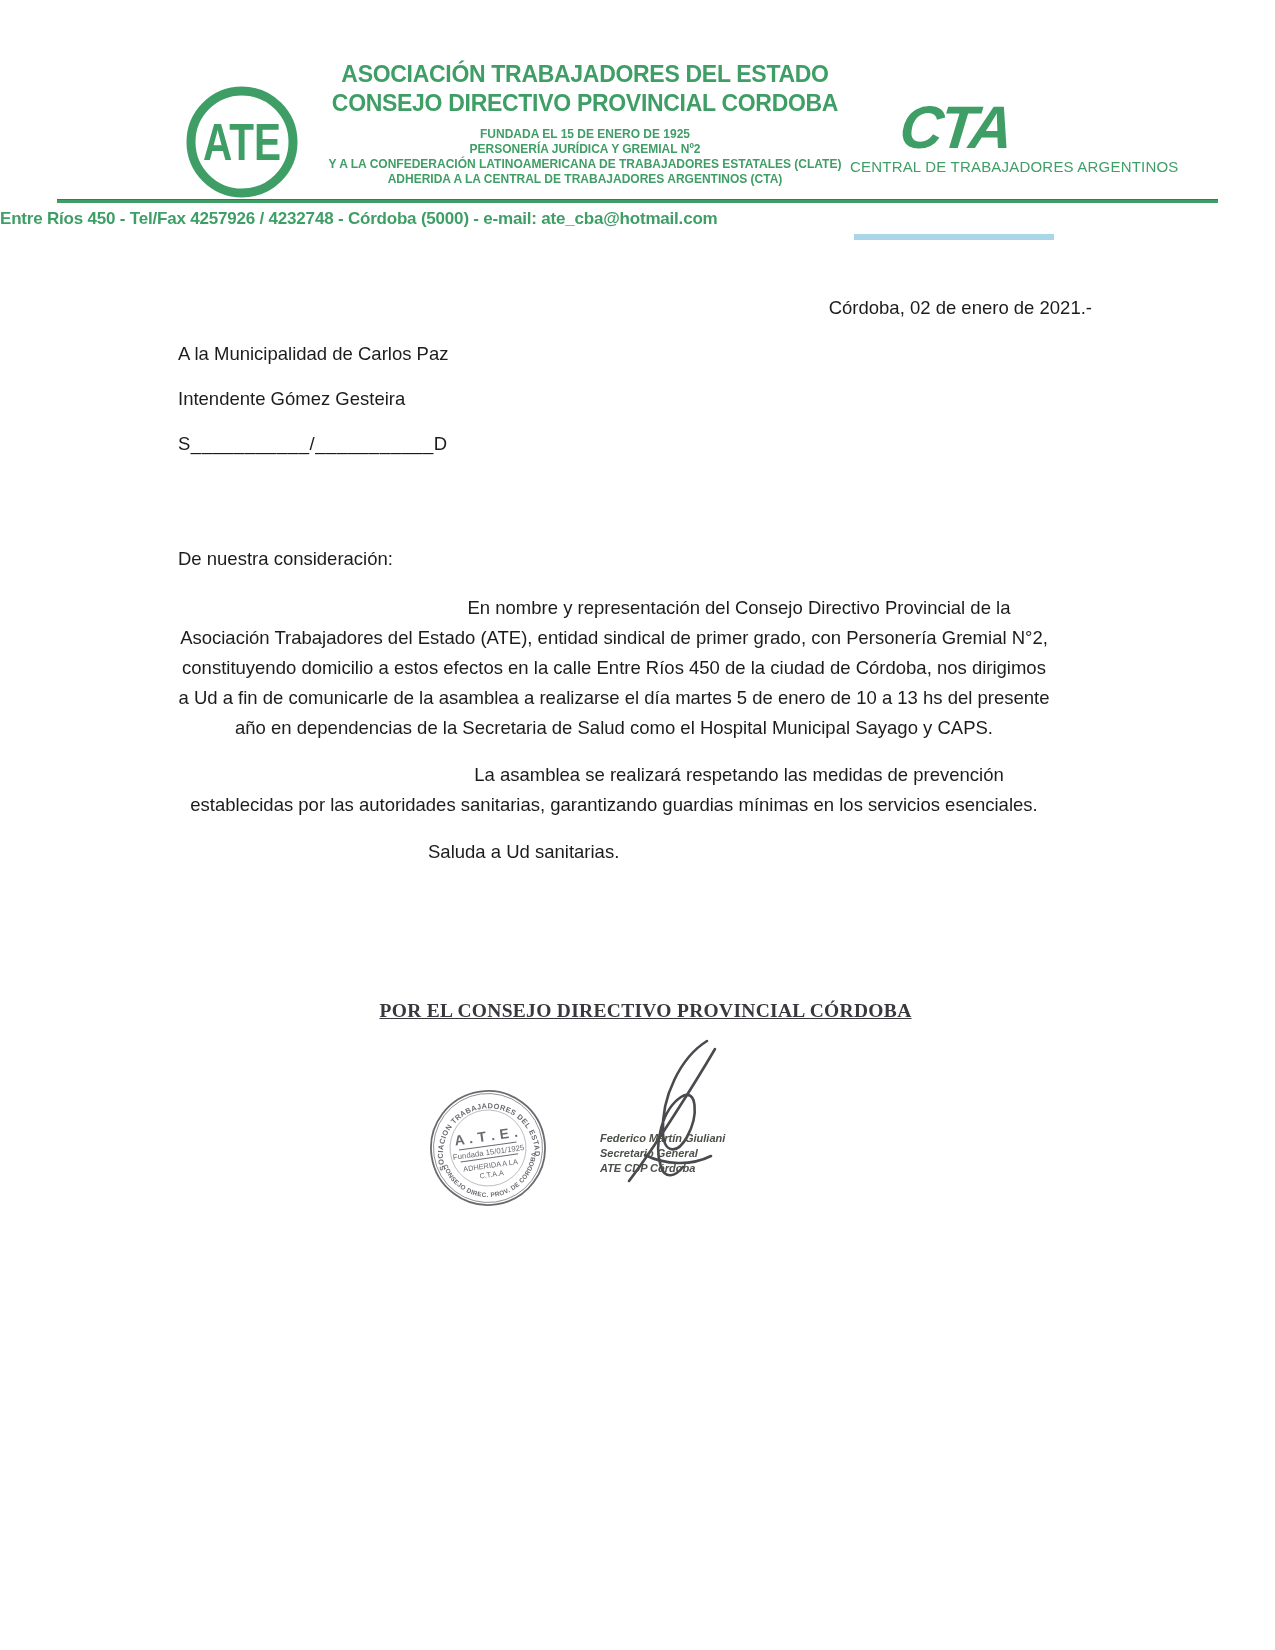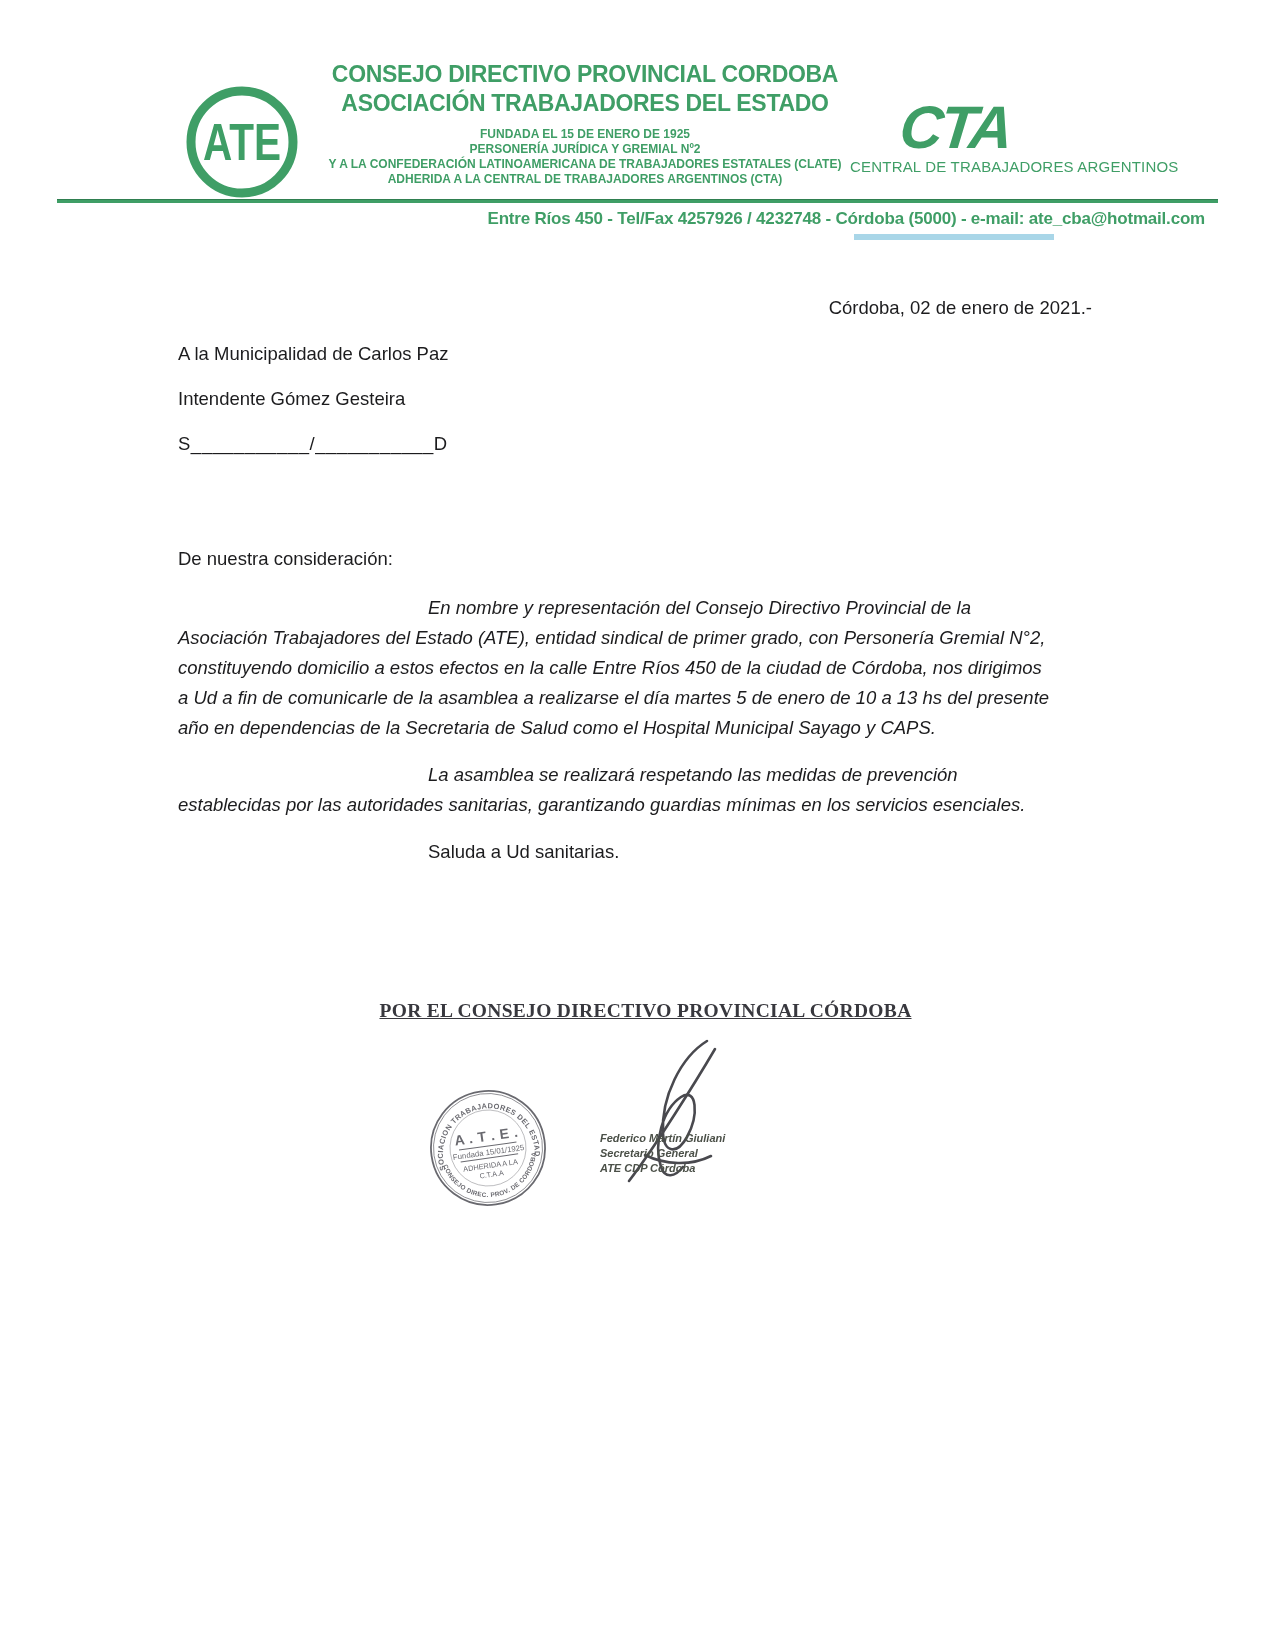--- a/index.html
+++ b/index.html
@@ -27,31 +27,31 @@
     position:relative;
     font-size:60px; font-weight:bold; font-style:italic;
     letter-spacing:-3px; line-height:56px; text-align:center;
     transform:skewX(-6deg);
   }
   .cta-stripe { position:absolute; left:4px; top:134px; width:200px; height:6px; background:#a9d6e8; }
   .cta-sub { margin-top:2px; font-size:15px; font-weight:normal; letter-spacing:0.2px; white-space:nowrap; text-align:center; }
   .head-rule { position:absolute; left:57px; top:199px; width:1161px; height:4px; background:#3f9e66; border-top:1px solid #2f7f50; }
   .address-line {
     position:absolute; left:0; top:209px; width:1205px;
-    text-align:right; color:#3f9e66;
-    font-size:17px; font-weight:bold; letter-spacing:-0.2px; white-space:nowrap;padding-left:45px;
+    text-align:left; color:#3f9e66;
+    font-size:17px; font-weight:bold; letter-spacing:-0.2px; white-space:nowrap;
   }
 
   
   .letter-body { position:absolute; left:178px; top:297px; width:872px; font-size:18.5px; line-height:30px; }
   .date-line { line-height:22px; text-align:right; margin-right:-42px; margin-bottom:24px; }
   .recipient  { line-height:22px; margin-bottom:23px; }
   .sd-line    { line-height:22px; letter-spacing:0.5px; margin-bottom:93px; }
   .salutation { line-height:22px; margin-bottom:23px; }
-  .para { text-indent:250px; text-align:left; margin-bottom:17px;font-style:italic; }
+  .para { text-indent:250px; text-align:center; margin-bottom:17px; }
   .closing { text-indent:250px; }
 
   
   .sig-heading {
     position:absolute; left:0; top:1000px; width:1262px;
     text-align:center;
     font-family:"Liberation Serif", serif;
     font-size:19.5px; font-weight:bold; letter-spacing:0.3px;
     color:#38383e;
     text-decoration:underline;
@@ -69,22 +69,22 @@
 <div class="page">
 
   <div class="ate-logo">
     <svg width="118" height="116" viewBox="0 0 118 116">
       <circle cx="59" cy="58" r="51" fill="none" stroke="#3f9e66" stroke-width="9"></circle>
       <text x="59" y="76" text-anchor="middle" font-family="Liberation Sans, sans-serif" font-weight="bold" font-size="52" fill="#3f9e66" textLength="78" lengthAdjust="spacingAndGlyphs">ATE</text>
     </svg>
   </div>
 
   <div class="head-center">
+    <div class="head-title">ASOCIACIÓN TRABAJADORES DEL ESTADO</div>
     <div class="head-title">CONSEJO DIRECTIVO PROVINCIAL CORDOBA</div>
-    <div class="head-title">ASOCIACIÓN TRABAJADORES DEL ESTADO</div>
     <div class="head-sub">
       <div>FUNDADA EL 15 DE ENERO DE 1925</div>
       <div>PERSONERÍA JURÍDICA Y GREMIAL Nº2</div>
       <div>Y A LA CONFEDERACIÓN LATINOAMERICANA DE TRABAJADORES ESTATALES (CLATE)</div>
       <div>ADHERIDA A LA CENTRAL DE TRABAJADORES ARGENTINOS (CTA)</div>
     </div>
   </div>
 
   <div class="cta-logo">
     <div class="cta-word">CTA</div>

